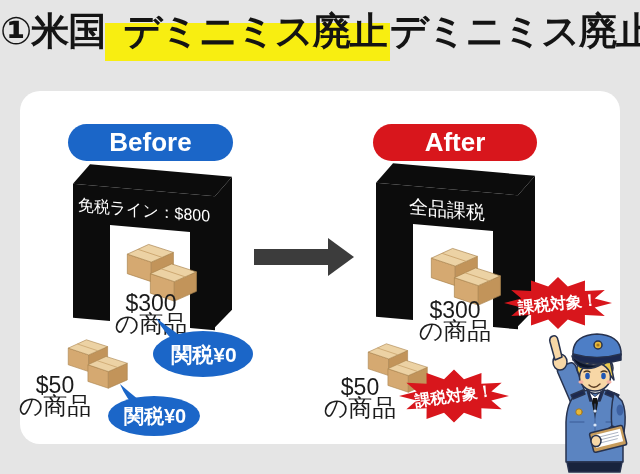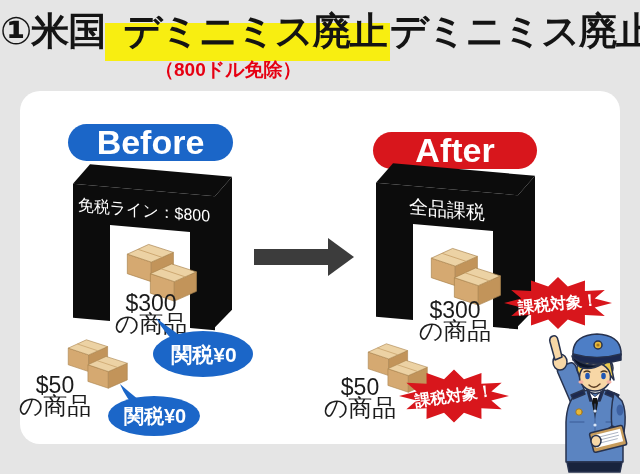--- a/index.html
+++ b/index.html
@@ -14,23 +14,23 @@
   .stage{position:relative;width:640px;height:474px;background:var(--bg);overflow:hidden;
          font-family:"Liberation Sans","DejaVu Sans",sans-serif;}
   .abs{position:absolute;}
   .title{left:0;right:0;top:6px;text-align:center;font-size:38px;font-weight:900;
          color:var(--ink);letter-spacing:-1px;white-space:nowrap;}
   .title .hl{background:linear-gradient(to bottom,rgba(0,0,0,0) 26%,var(--hl-yellow) 26%);
              padding:0 3px 9px 18px;}
   .subtitle{left:155px;top:57px;font-size:19px;font-weight:bold;color:var(--accent-red);}
   .panel{left:20px;top:91px;width:600px;height:353px;background:var(--panel);border-radius:20px;}
   .pill{height:37px;border-radius:19px;display:flex;align-items:center;justify-content:center;
-        color:#fff;font-size:34px;font-weight:bold;}
+        color:#fff;font-size:26px;font-weight:bold;}
   .pill.before{left:68px;top:124px;width:165px;background:var(--brand-blue);}
-  .pill.after{left:373px;top:132px;width:164px;background:var(--brand-red);}
+  .pill.after{left:373px;top:124px;width:164px;background:var(--brand-red);}
   .item-label{width:120px;text-align:center;color:#1c1c1c;}
   .item-label .price{font-size:23px;line-height:22px;}
   .item-label .caption{font-size:24px;line-height:19px;}
   .f-gate{fill:var(--gate-black);}
   .gate-text{fill:#fff;font-family:"Liberation Sans","DejaVu Sans",sans-serif;}
   .f-top{fill:var(--box-top);} .f-front{fill:var(--box-front);} .f-side{fill:var(--box-side);}
   .box-face{stroke:var(--box-edge);stroke-width:0.8;stroke-linejoin:round;}
   .f-bubble{fill:var(--brand-blue);}
   .bubble-text{fill:#fff;font-weight:bold;font-family:"Liberation Sans","DejaVu Sans",sans-serif;}
   .f-burst{fill:var(--brand-red);}
@@ -38,21 +38,20 @@
   .f-arrow{fill:var(--arrow-gray);}
   .f-skin{fill:var(--skin);} .f-hair{fill:var(--hair);} .f-cap{fill:var(--cap-blue);}
   .f-navy{fill:var(--navy);} .f-gold{fill:var(--gold);} .f-jacket{fill:var(--jacket-blue);}
 </style>
 </head>
 <body>
 
 <div class="stage">
 
   <div class="abs title"><span>①米国</span><span class="hl">デミニミス廃止</span><span>デミニミス廃止</span></div>
-  <div class="abs subtitle">（800ドル免除）</div>
 
   <div class="abs panel"></div>
 
   <div class="abs pill before">Before</div>
   <div class="abs pill after">After</div>
 
   <svg class="abs" style="left:63px;top:149px;" width="192" height="184" viewBox="0 0 192 184">
     <g transform="skewY(5)">
       <path class="f-gate" d="M10,34 L27,13 L169,13 L152,34 Z"></path>
       <path class="f-gate" d="M152,34 L169,13 L169,146 L152,165 Z"></path>

